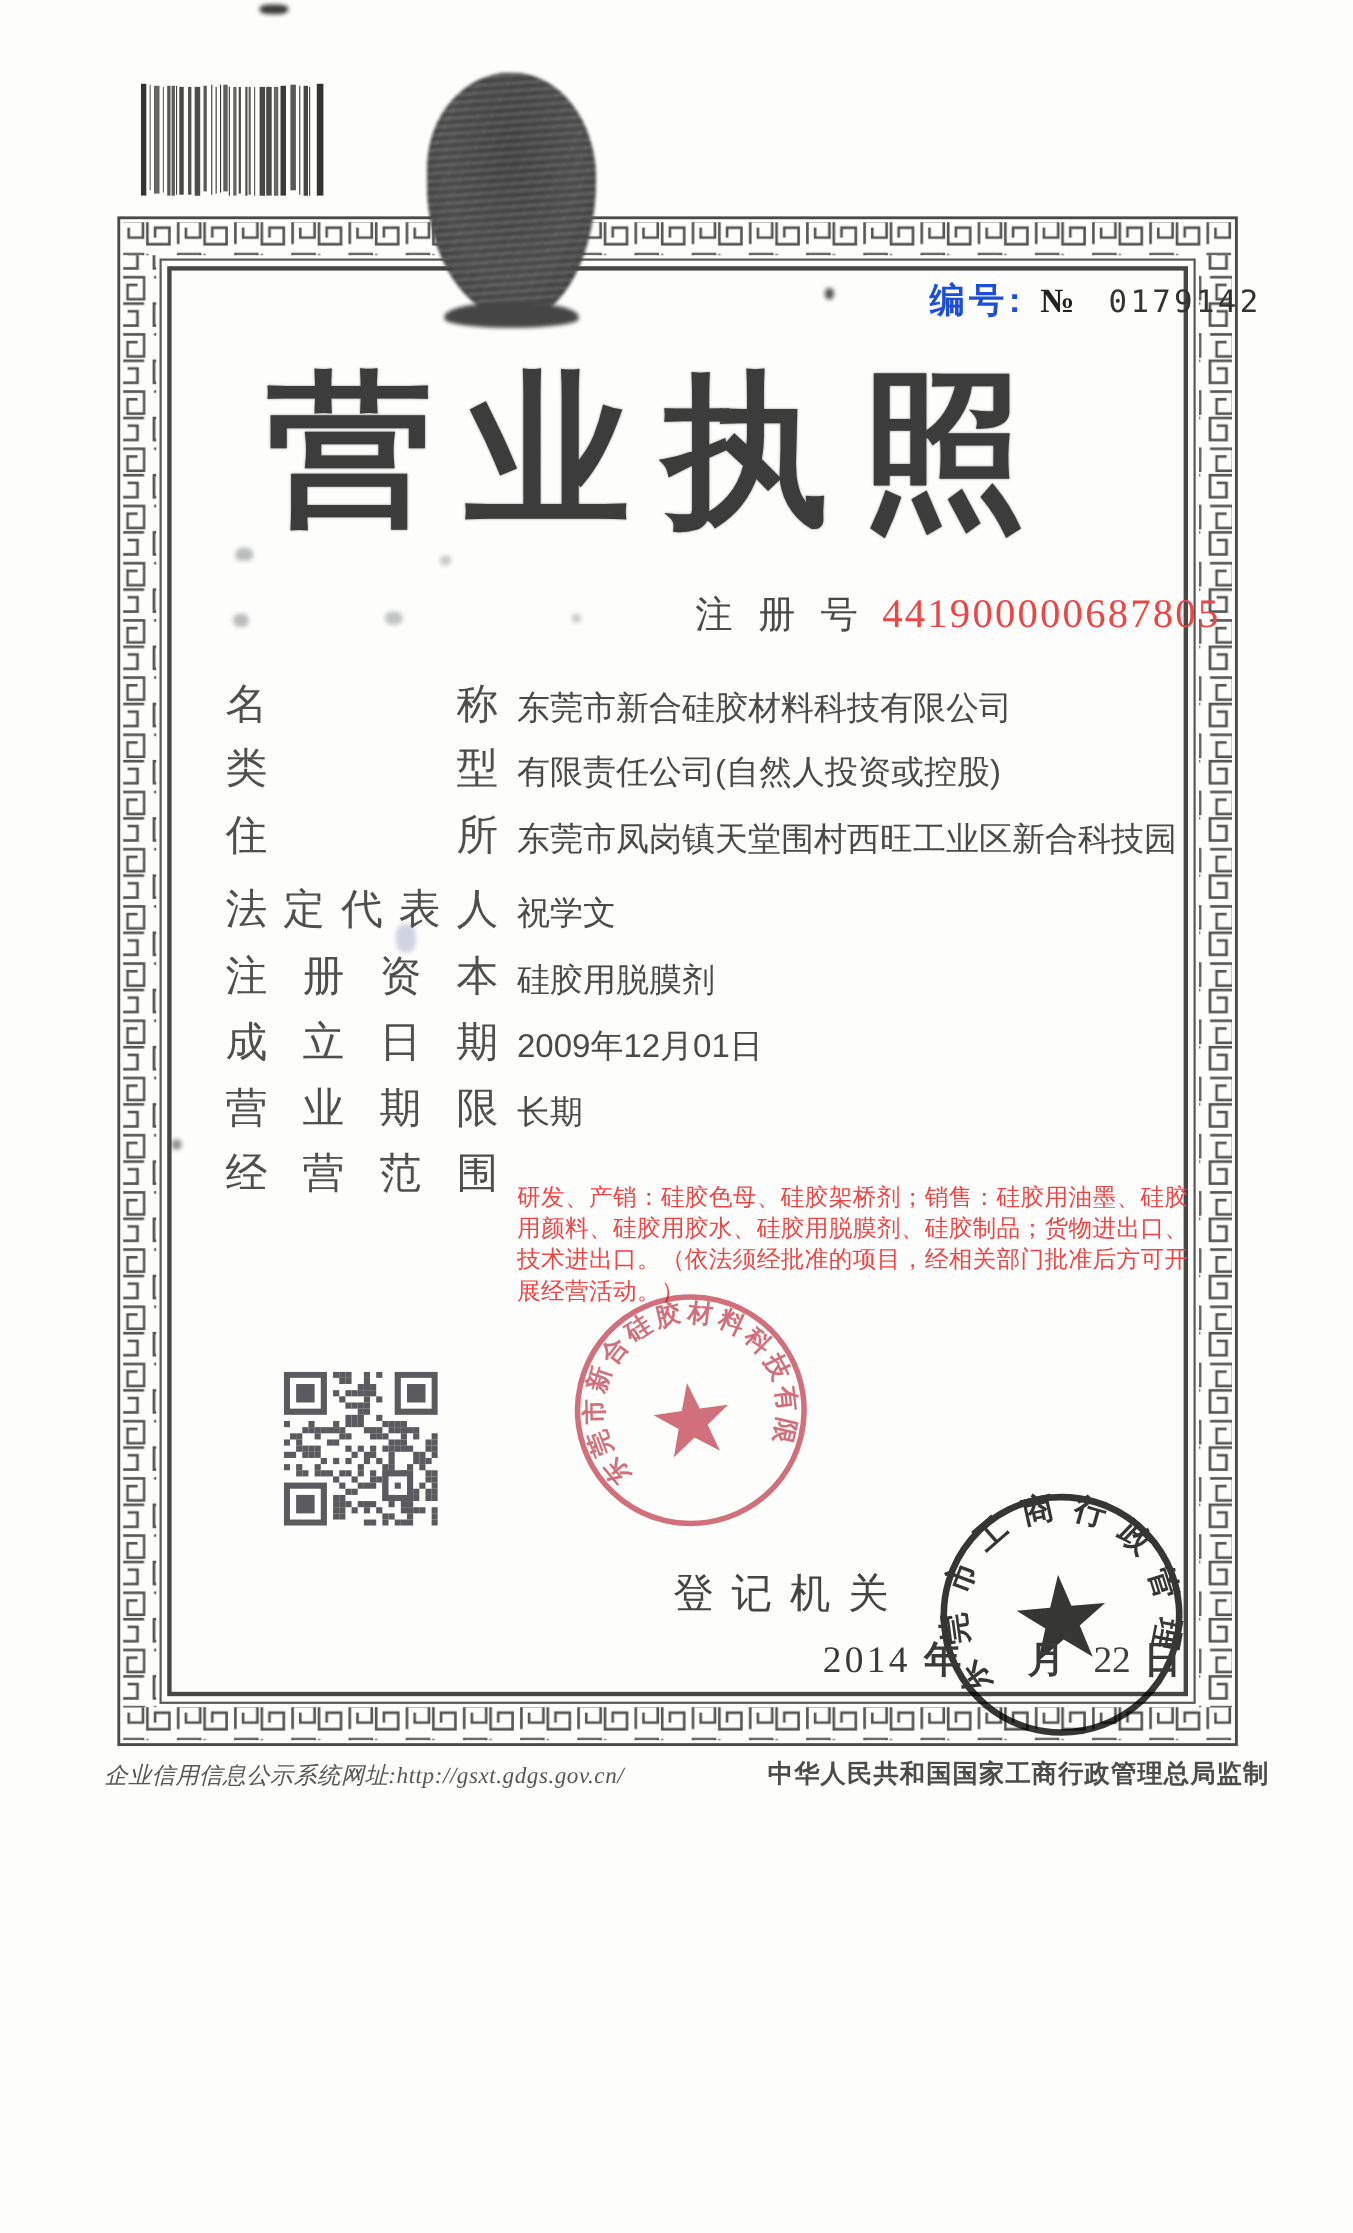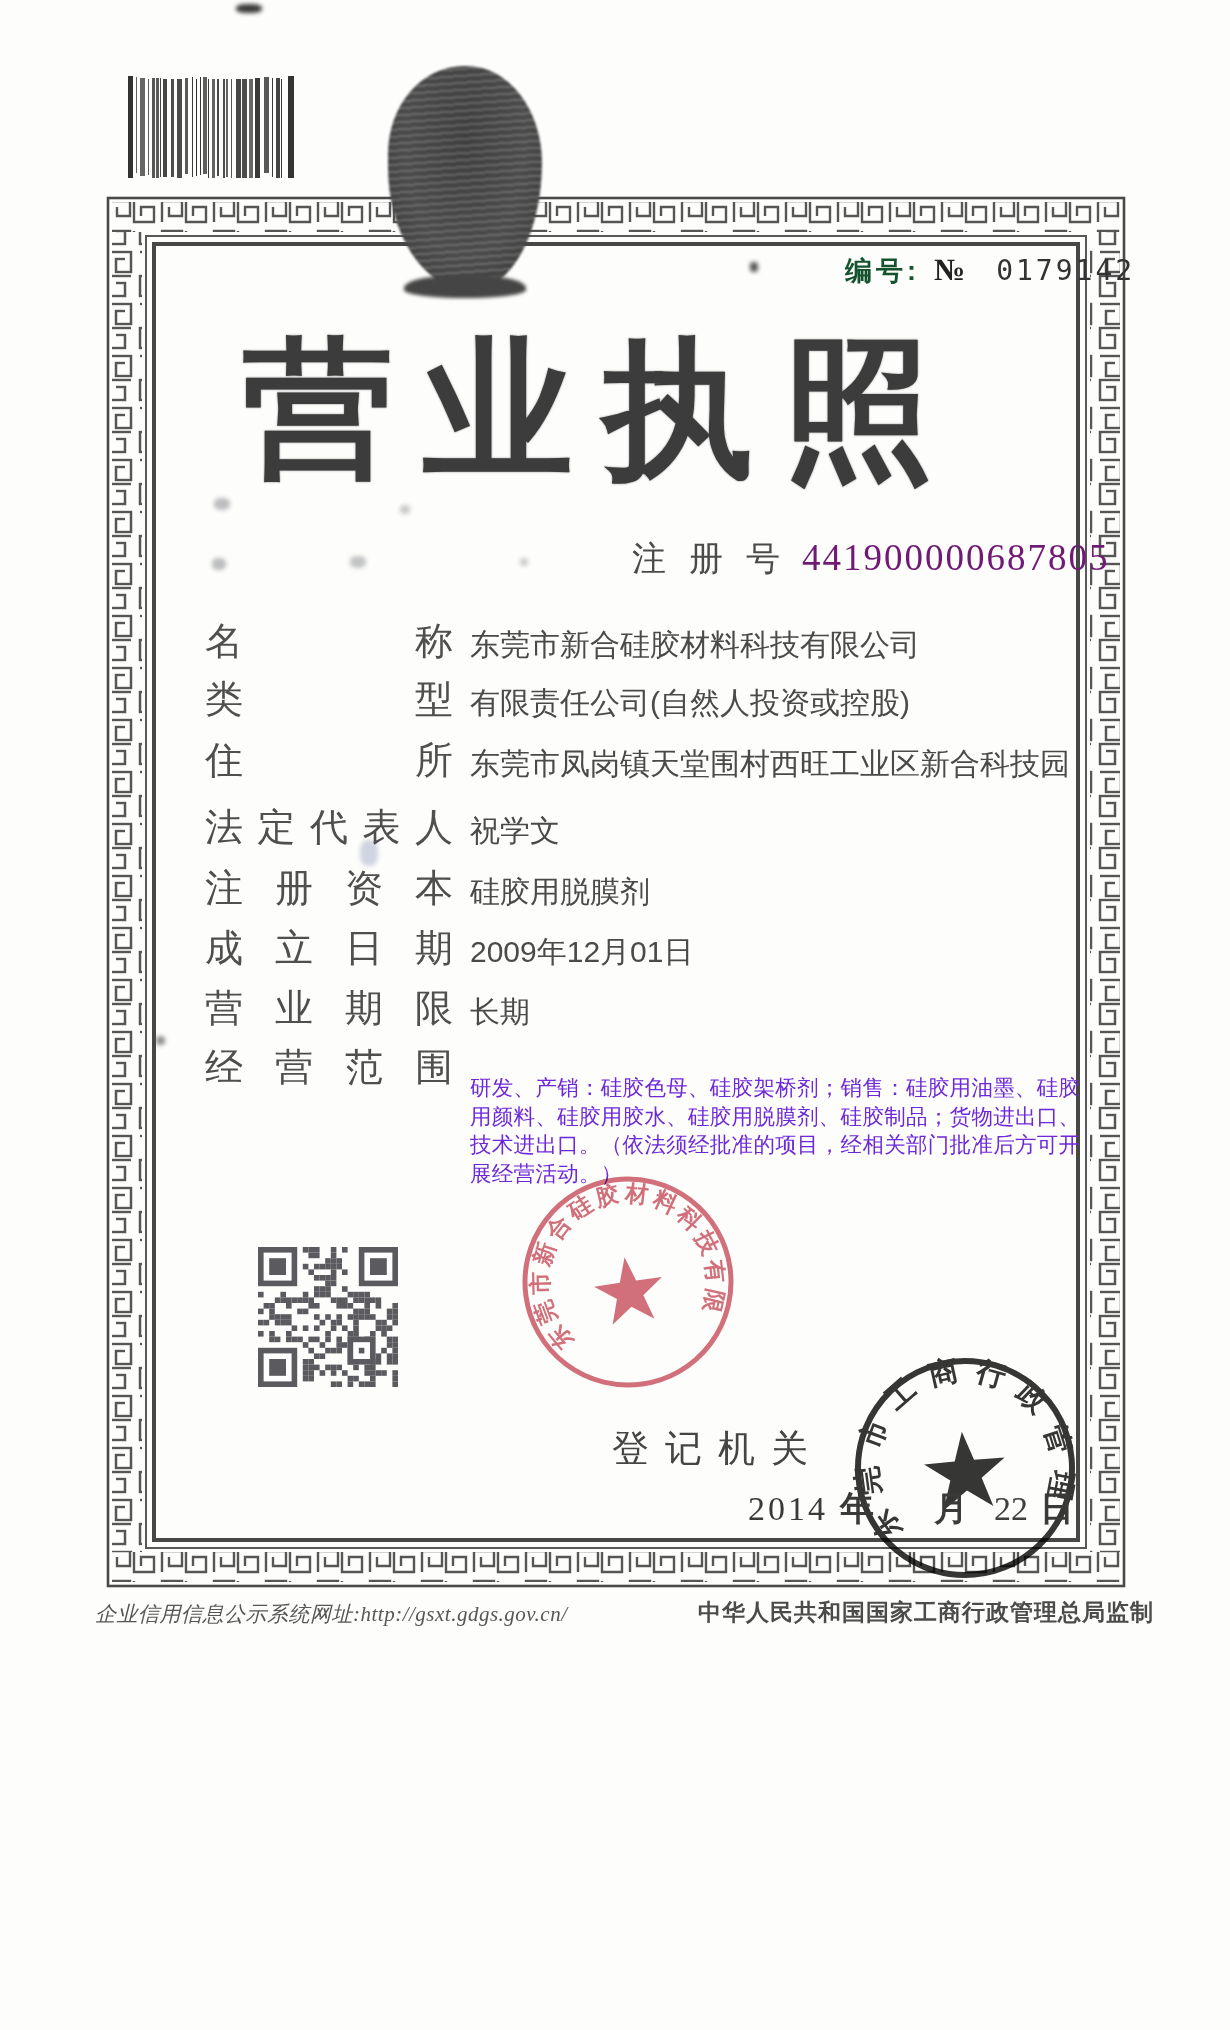--- a/index.html
+++ b/index.html
@@ -13,37 +13,37 @@
   .emblem{position:absolute;left:388px;top:66px;width:154px;height:224px;z-index:3;
           background:
             repeating-linear-gradient(176deg, rgba(255,255,255,.20) 0 2px, rgba(0,0,0,0) 2px 7px),
             radial-gradient(ellipse at 50% 32%, #3e3e3e 0%, #4b4b4b 55%, #383838 100%);
           border-radius:50% 50% 46% 54%/40% 44% 58% 56%;
           filter:blur(1.3px);}
   .emblem::after{content:"";position:absolute;left:16px;bottom:-8px;width:122px;height:22px;
           background:#454545;border-radius:40% 40% 55% 55%/60% 60% 40% 40%;filter:blur(1.5px);}
   
   .serial{position:absolute;left:845px;top:252px;z-index:4;display:flex;align-items:baseline;white-space:nowrap;}
-  .serial .lbl{font-size:27px;font-weight:700;letter-spacing:4px;color:#14532d;}
+  .serial .lbl{font-size:32px;font-weight:700;letter-spacing:4px;color:#1d4ed8;}
   .serial .nosym{font-family:"Liberation Serif","DejaVu Serif",serif;font-size:31px;font-weight:900;margin-left:14px;color:#222;}
   .serial .num{font-family:"DejaVu Sans Mono","Liberation Mono",monospace;font-size:28px;letter-spacing:3px;margin-left:31px;color:#333;}
   
   .title{position:absolute;left:243px;top:322px;width:690px;z-index:4;
          font-size:150px;line-height:175px;font-weight:900;color:#3c3c3c;
          text-shadow:0 0 2px rgba(90,90,90,.8);}
   
   .regno{position:absolute;left:632px;top:536px;z-index:4;display:flex;align-items:baseline;white-space:nowrap;}
   .regno .lbl{width:148px;font-size:34px;color:#4a4a4a;}
-  .regno .num{font-family:"Liberation Serif","DejaVu Serif",serif;font-size:37px;letter-spacing:2px;color:#701a75;margin-left:22px;}
+  .regno .num{font-family:"Liberation Serif","DejaVu Serif",serif;font-size:37px;letter-spacing:2px;color:#ef4444;margin-left:22px;}
   
   .row{position:absolute;left:205px;display:flex;align-items:flex-start;z-index:4;}
   .row-label{width:248px;font-size:38px;line-height:46px;font-weight:500;color:#4f4f4f;flex:none;}
   .row-value{margin-left:17px;font-size:30px;line-height:40px;color:#4a4a4a;padding-top:7px;white-space:nowrap;}
   .row-value.scope{white-space:normal;width:612px;font-size:21.5px;line-height:28.5px;
-                   padding-top:30px;color:#6d28d9;font-weight:500;letter-spacing:.3px;}
+                   padding-top:30px;color:#ef4444;font-weight:500;letter-spacing:.3px;}
   
   [data-justify]{display:flex;justify-content:space-between;}
   
   .qr{position:absolute;left:258px;top:1247px;z-index:2;opacity:.88;}
   
   .seal-red{position:absolute;left:518px;top:1172px;z-index:5;transform:rotate(-8deg);
             opacity:.82;mix-blend-mode:multiply;}
   .seal-black{position:absolute;left:849px;top:1352px;z-index:5;transform:rotate(-5deg);
             opacity:.93;mix-blend-mode:multiply;}
   

